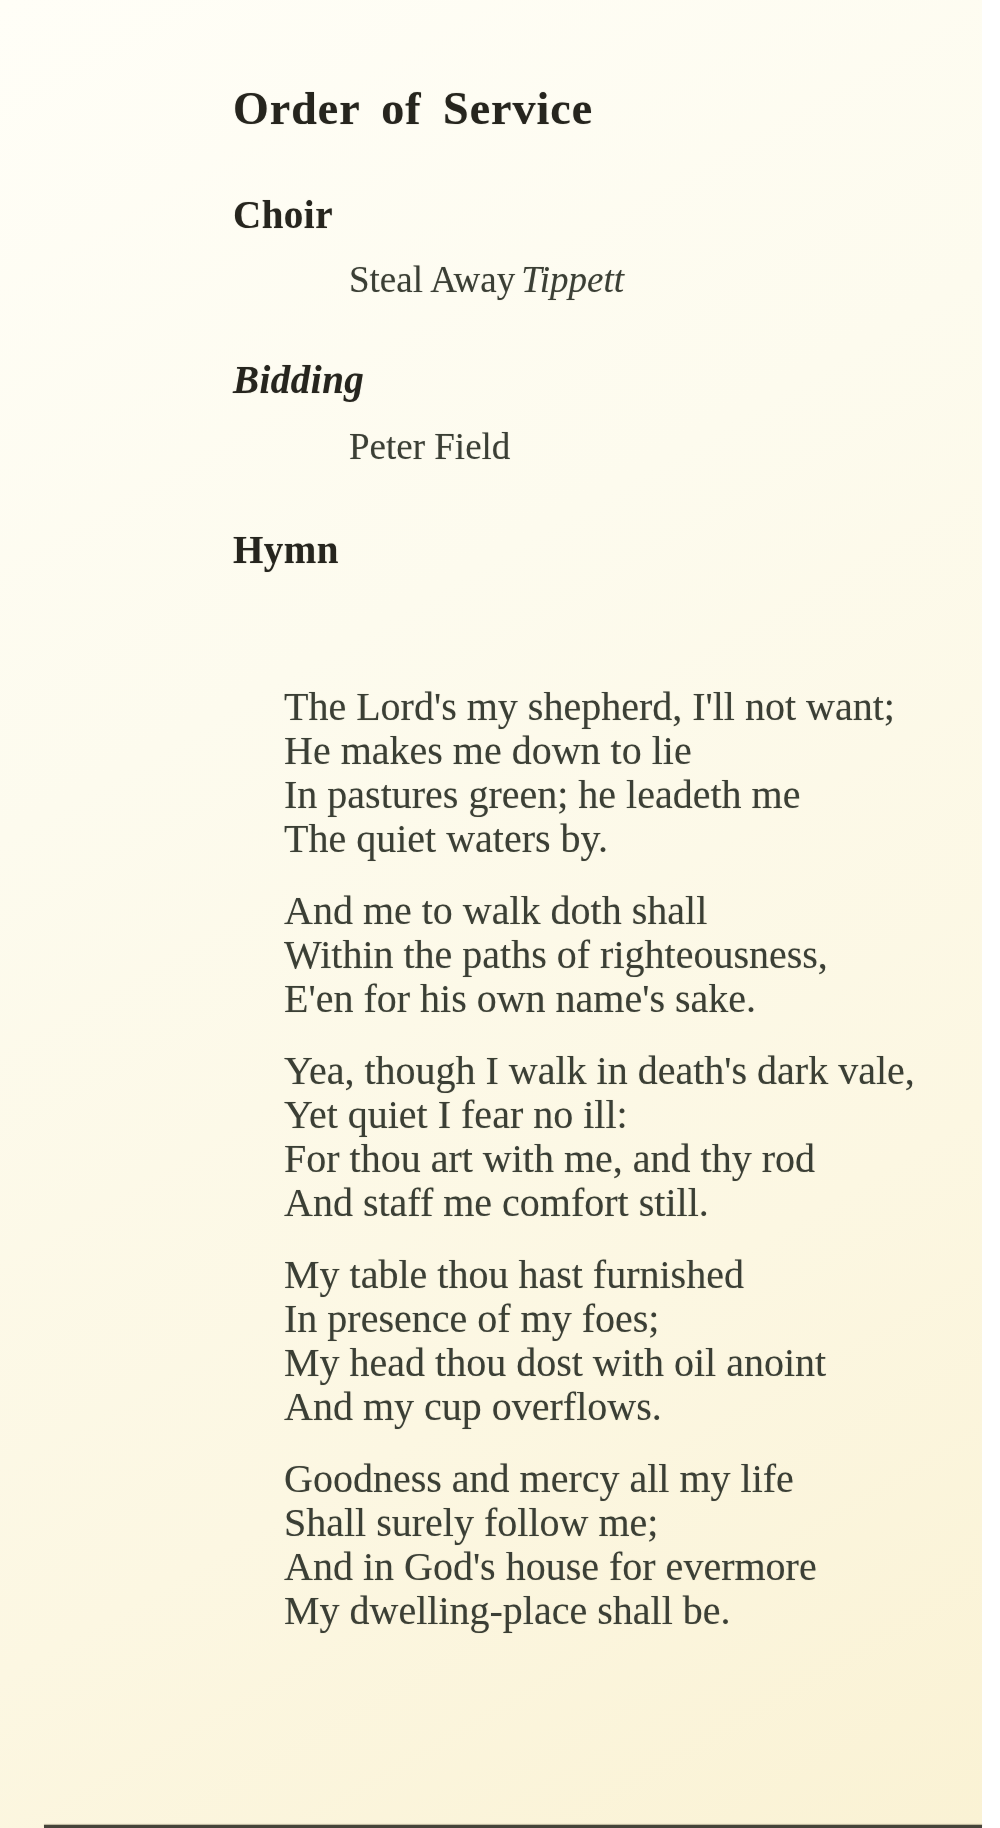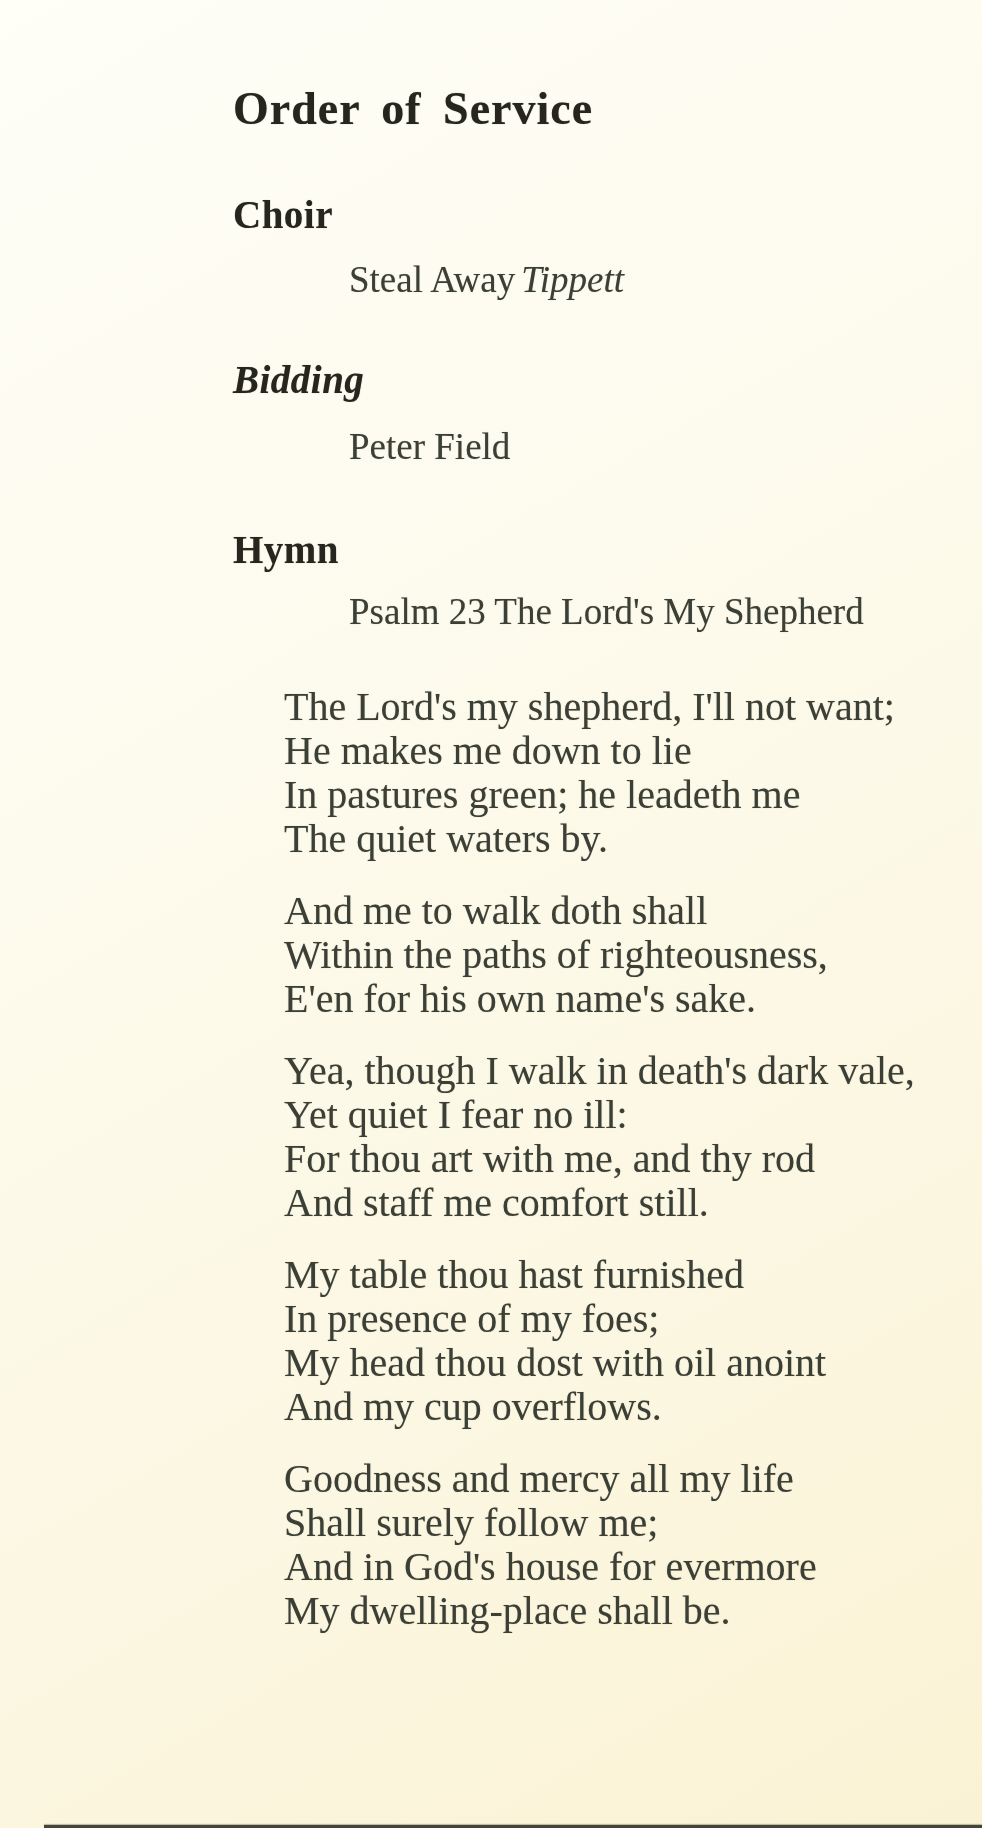--- a/index.html
+++ b/index.html
@@ -96,21 +96,20 @@
 
   <div class="doc-title">Order of Service</div>
 
   <div class="section-heading heading-choir">Choir</div>
   <div class="section-item item-choir"><span>Steal Away</span><span class="composer">Tippett</span></div>
 
   <div class="section-heading heading-bidding">Bidding</div>
   <div class="section-item item-bidding">Peter Field</div>
 
   <div class="section-heading heading-hymn">Hymn</div>
-  <div class="section-item item-hymn">Psalm 23 The Lord's My Shepherd</div>
 
   <div class="stanzas">
 
     <div class="stanza">
       <div class="stanza-line">The Lord's my shepherd, I'll not want;</div>
       <div class="stanza-line">He makes me down to lie</div>
       <div class="stanza-line">In pastures green; he leadeth me</div>
       <div class="stanza-line">The quiet waters by.</div>
     </div>
 

